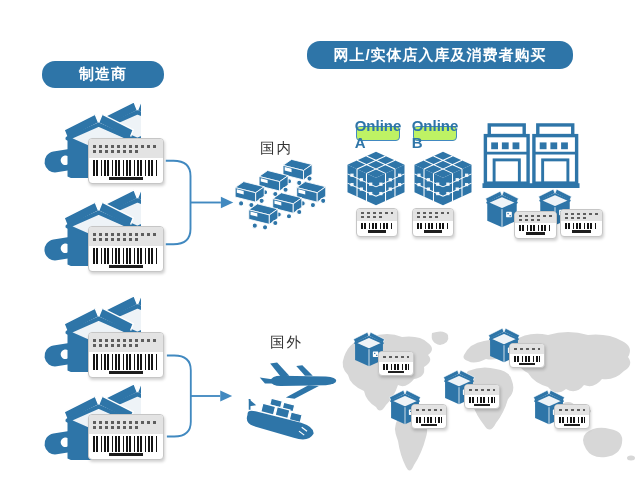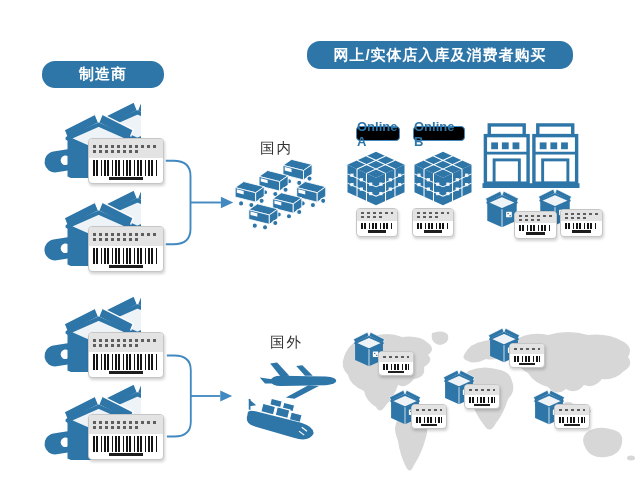--- a/index.html
+++ b/index.html
@@ -16,22 +16,22 @@
 
   
   .badge{
     position:absolute;background:var(--primary,#2e75a8);color:#fff;
     font-weight:bold;font-size:15px;letter-spacing:1px;
     display:flex;align-items:center;justify-content:center;border-radius:13px;
   }
 
   
   .online-badge{
-    position:absolute;background:#000000;border:1.5px solid var(--connector,#4189c0);
-    color:var(--primary,#2e75a8);font-weight:bold;font-size:13px;border-radius:4px;
+    position:absolute;background:#bef264;border:1.5px solid var(--connector,#4189c0);
+    color:var(--primary,#2e75a8);font-weight:bold;font-size:15px;border-radius:4px;
     display:flex;align-items:center;justify-content:center;
   }
 
   
   .route-label{
     position:absolute;color:var(--text-dark,#333);font-size:14.5px;font-weight:500;letter-spacing:2px;
   }
 
   
   .label-card{
@@ -234,21 +234,21 @@
   <svg class="abs" style="left:164px;top:155px;" width="72" height="95">
       <use href="#sym-bracket"></use>
     </svg>
 
   <div class="route-label" style="left:260px;top:139px;">国内</div>
   <svg class="abs" style="left:230px;top:156px;" width="106" height="82">
       <use href="#sym-fleet"></use>
     </svg>
 
   <div class="online-badge" style="left:356px;top:126px;width:44px;height:15px;">Online A</div>
-  <div class="online-badge" style="left:413px;top:126px;width:52px;height:15px;">Online B</div>
+  <div class="online-badge" style="left:413px;top:126px;width:44px;height:15px;">Online B</div>
 
   <svg class="abs" style="left:344px;top:150px;" width="64" height="57">
       <use href="#sym-stack"></use>
     </svg>
   <svg class="abs" style="left:411px;top:150px;" width="64" height="57">
       <use href="#sym-stack"></use>
     </svg>
 
   <div class="label-card card-sm" style="left:356px;top:208px;width:42px;height:29px;">
     <div class="label-head">

